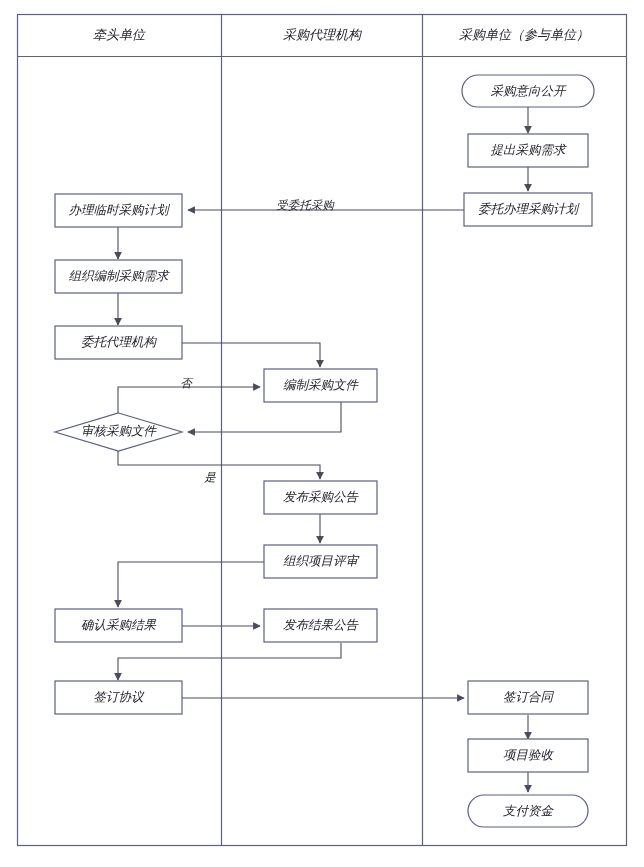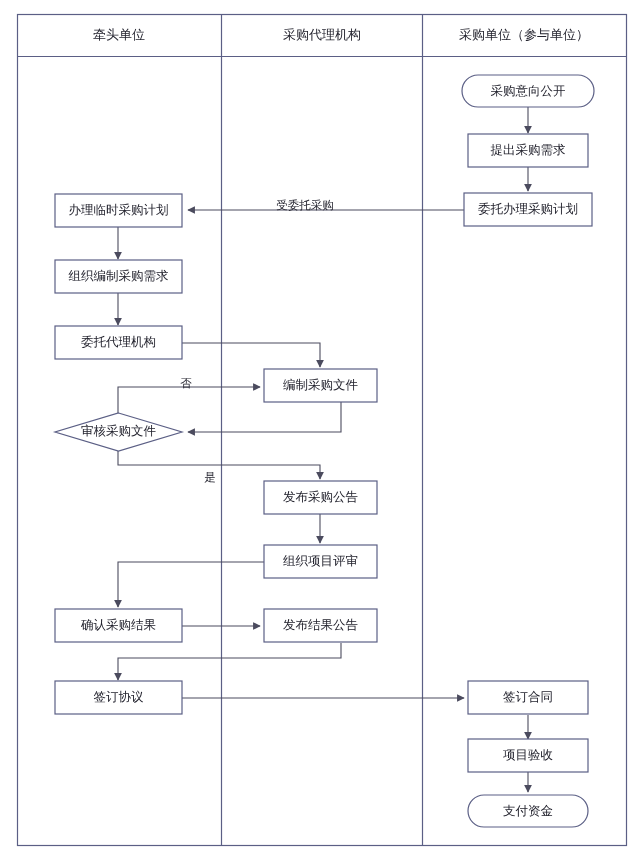--- a/index.html
+++ b/index.html
@@ -2,21 +2,21 @@
 <html><head>
 <meta charset="utf-8">
 <style>
   html,body{margin:0;padding:0;background:#ffffff;}
   body{
     width:644px;height:867px;
     font-family:"Liberation Sans","DejaVu Sans",sans-serif;
     color:#1a1a2e;
     overflow:hidden;
   }
-  #chart-root{position:relative;width:576px;height:867px;}
+  #chart-root{position:relative;width:576px;height:867px;font-style:italic;}
   svg{display:block;}
   .node-label{
     font-size:12.5px;
     fill:#23232e;
     text-anchor:middle;
     dominant-baseline:middle;
     font-family:"Liberation Sans","DejaVu Sans",sans-serif;
   }
   .lane-title{
     font-size:13px;

